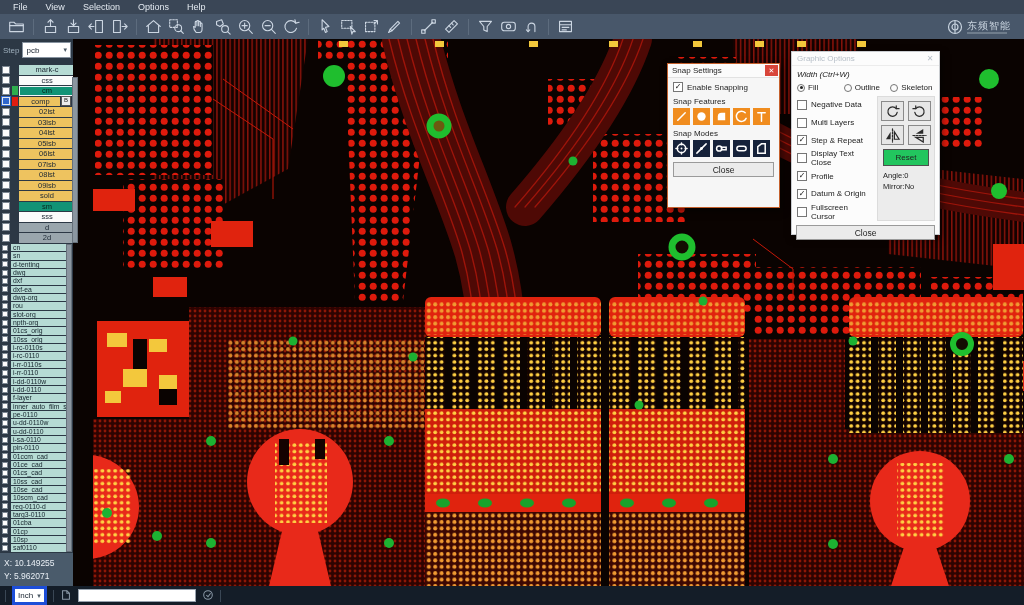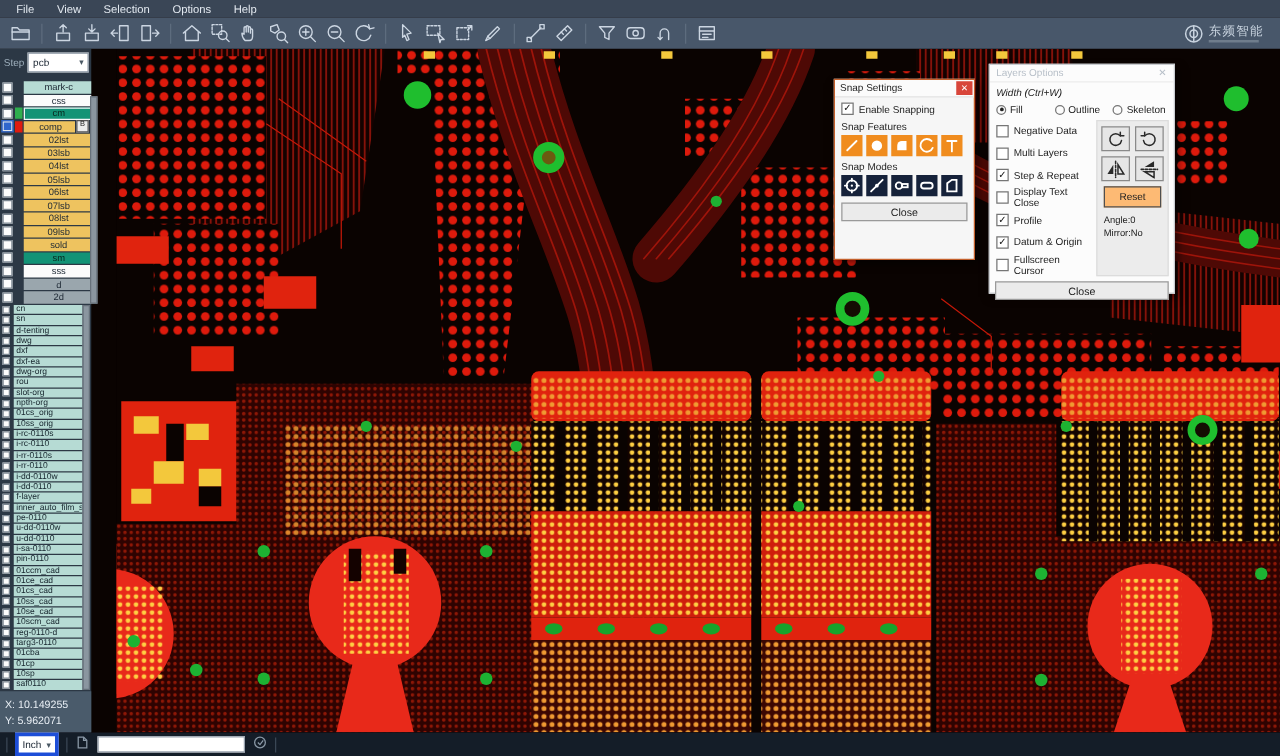--- a/index.html
+++ b/index.html
@@ -90,21 +90,21 @@
   .radio.sel::after{content:"";position:absolute;inset:1.5px;background:#222;border-radius:50%;}
   .g-body{display:flex;padding:1px 4px 0 5px;gap:3px;}
   .g-opts{flex:1;}
   .g-opt{display:flex;align-items:center;gap:4px;height:17.8px;}
   .g-panel{width:58px;background:#ececec;border:1px solid #dcdcdc;padding:4px 0 2px;display:flex;
            flex-direction:column;align-items:center;gap:4px;box-sizing:border-box;flex:none;}
   .g-grid{display:grid;grid-template-columns:23px 23px;gap:4px;}
   .g-tbtn{width:23px;height:20px;background:#e6e6e6;border:1px solid #8a8a8a;display:flex;
           align-items:center;justify-content:center;box-sizing:border-box;}
   .g-tbtn svg{width:15px;height:15px;stroke:#2a2a2a;fill:none;stroke-width:1.3;stroke-linecap:round;}
-  .g-reset{width:46px;height:17px;background:#fdba74;border:1px solid #4f4f4f;text-align:center;
+  .g-reset{width:46px;height:17px;background:#22c55e;border:1px solid #4f4f4f;text-align:center;
            line-height:15px;font-size:8px;box-sizing:border-box;}
   .g-info{font-size:7.5px;line-height:11px;align-self:flex-start;padding-left:5px;}
   .g-bottom{display:block;margin:4px auto 0;width:139px;height:15px;background:#ebebeb;
             border:1px solid #9a9a9a;font-size:8.5px;text-align:center;line-height:14px;box-sizing:border-box;}
 </style>
 </head>
 <body>
 
 <div class="app">
 
@@ -809,21 +809,21 @@
           <svg viewBox="0 0 14 14">
             <path d="M3 12 V5 l4 -3 h4 v10 z"></path>
           </svg>
         </div>
       </div>
     <div class="snap-bottom">Close</div>
   </div>
 
   <div class="dlg graphic">
     <div class="g-title">
-      <span>Layers Options</span>
+      <span>Graphic Options</span>
       <span class="g-close">✕</span>
     </div>
     <div class="g-width">Width (Ctrl+W)</div>
     <div class="g-radios" id="g-radios">
         <div class="g-radio">
      <span class="radio sel"></span>
      <span>Fill</span>
    </div>
         <div class="g-radio">
      <span class="radio"></span>

